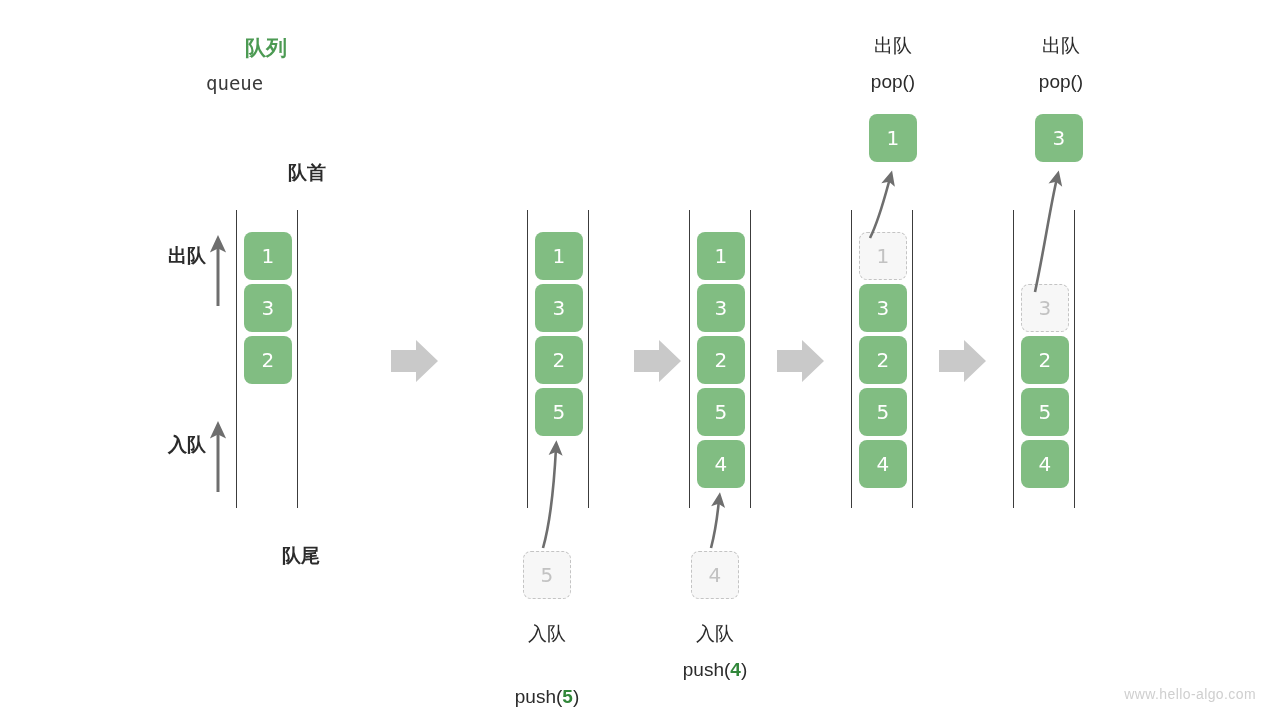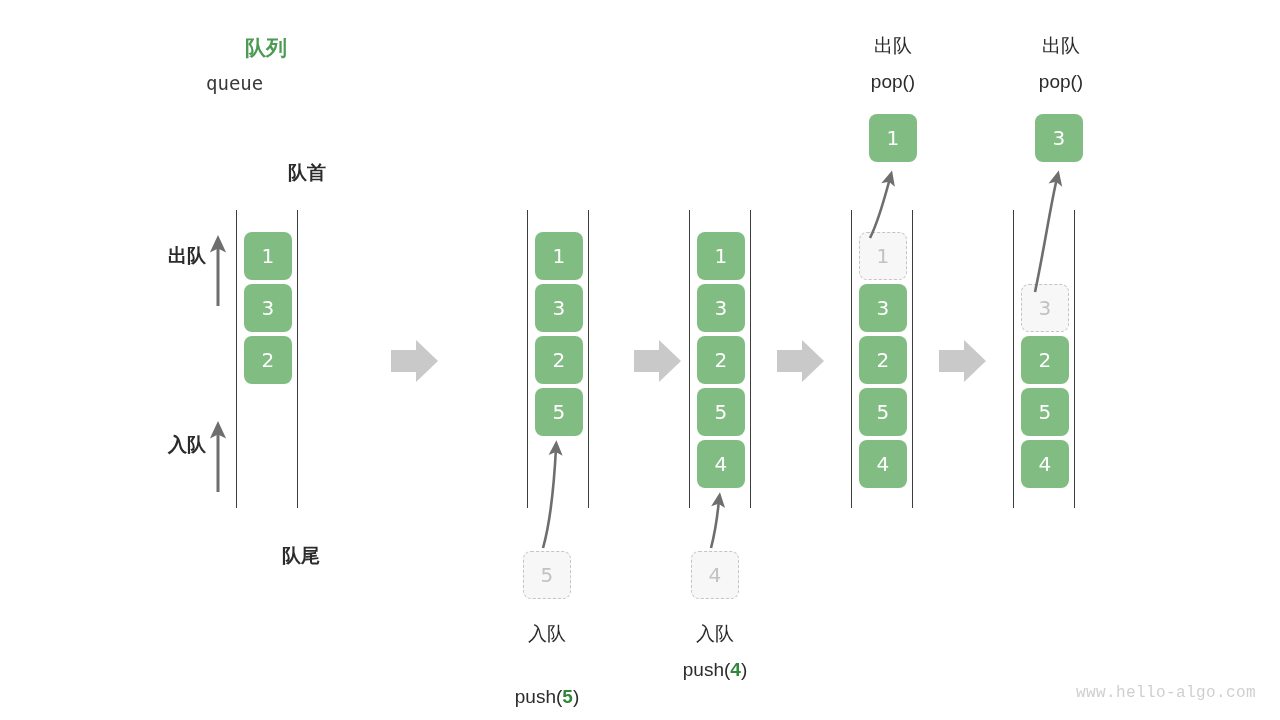--- a/index.html
+++ b/index.html
@@ -89,22 +89,22 @@
   .op-code {
     font-size: 19px;
     color: #2b2b2b;
     font-family: Liberation Sans, sans-serif;
     text-align: center;
   }
   .hl { color: #31873a; font-weight: bold; }
 
   .watermark {
     position: absolute;
-    font-family: Liberation Mono, monospace;
-    font-size: 16px;
+    font-family: Liberation Sans, sans-serif;
+    font-size: 14px;
     color: #cfcfcf;
     letter-spacing: 0.4px;
     white-space: nowrap;
     margin-left: 31px;
   }
 
   svg.overlay {
     position: absolute;
     left: 0; top: 0;
     width: 1280px;

